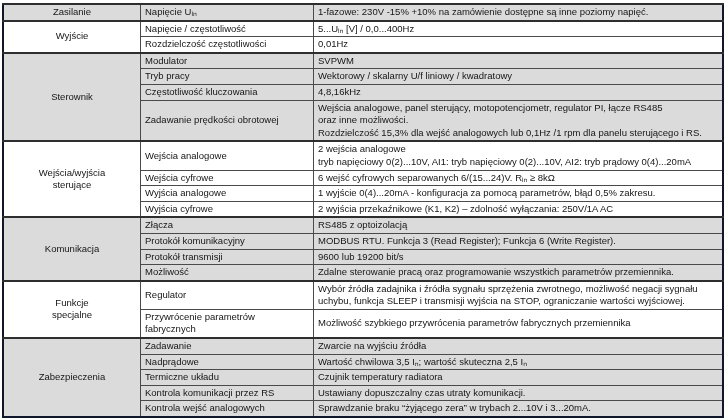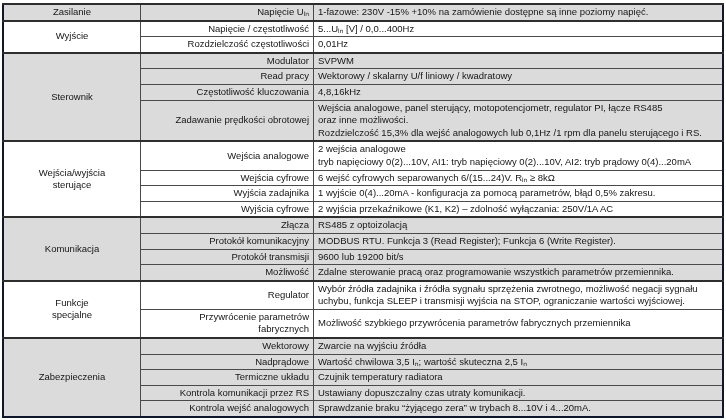--- a/index.html
+++ b/index.html
@@ -32,21 +32,20 @@
     white-space: pre-line;
     overflow: hidden;
   }
   td.cat {
     width: 128px;
     text-align: center;
   }
   td.param {
     width: 164px;
     padding-left: 7px;
-    text-align: right;
   }
   td.value {
     padding-left: 9px;
   }
   tr.shaded td {
     background: #dbdbdb;
   }
   tr.sec-start td {
     border-top: 2px solid #2e2e2e;
   }
@@ -73,21 +72,21 @@
         <td class="param">Rozdzielczość częstotliwości</td>
         <td class="value">0,01Hz</td>
       </tr>
 
       <tr class="sec-start shaded">
         <td class="cat" rowspan="4">Sterownik</td>
         <td class="param">Modulator</td>
         <td class="value">SVPWM</td>
       </tr>
       <tr class="shaded">
-        <td class="param">Read pracy</td>
+        <td class="param">Tryb pracy</td>
         <td class="value">Wektorowy / skalarny U/f liniowy / kwadratowy</td>
       </tr>
       <tr class="shaded">
         <td class="param">Częstotliwość kluczowania</td>
         <td class="value">4,8,16kHz</td>
       </tr>
       <tr class="shaded">
         <td class="param">Zadawanie prędkości obrotowej</td>
         <td class="value">Wejścia analogowe, panel sterujący, motopotencjometr, regulator PI, łącze RS485
 oraz inne możliwości.
@@ -99,21 +98,21 @@
 sterujące</td>
         <td class="param">Wejścia analogowe</td>
         <td class="value">2 wejścia analogowe
 tryb napięciowy 0(2)...10V, AI1: tryb napięciowy 0(2)...10V, AI2: tryb prądowy 0(4)...20mA</td>
       </tr>
       <tr>
         <td class="param">Wejścia cyfrowe</td>
         <td class="value">6 wejść cyfrowych separowanych 6/(15...24)V. Rᵢₙ ≥ 8kΩ</td>
       </tr>
       <tr>
-        <td class="param">Wyjścia zadajnika</td>
+        <td class="param">Wyjścia analogowe</td>
         <td class="value">1 wyjście 0(4)...20mA - konfiguracja za pomocą parametrów, błąd 0,5% zakresu.</td>
       </tr>
       <tr>
         <td class="param">Wyjścia cyfrowe</td>
         <td class="value">2 wyjścia przekaźnikowe (K1, K2) – zdolność wyłączania: 250V/1A AC</td>
       </tr>
 
       <tr class="sec-start shaded">
         <td class="cat" rowspan="4">Komunikacja</td>
         <td class="param">Złącza</td>
@@ -140,34 +139,34 @@
 uchybu, funkcja SLEEP i transmisji wyjścia na STOP, ograniczanie wartości wyjściowej.</td>
       </tr>
       <tr>
         <td class="param">Przywrócenie parametrów
 fabrycznych</td>
         <td class="value">Możliwość szybkiego przywrócenia parametrów fabrycznych przemiennika</td>
       </tr>
 
       <tr class="sec-start shaded">
         <td class="cat" rowspan="5">Zabezpieczenia</td>
-        <td class="param">Wektorowy</td>
+        <td class="param">Zadawanie</td>
         <td class="value">Zwarcie na wyjściu źródła</td>
       </tr>
       <tr class="shaded">
         <td class="param">Nadprądowe</td>
         <td class="value">Wartość chwilowa 3,5 Iₙ; wartość skuteczna 2,5 Iₙ</td>
       </tr>
       <tr class="shaded">
         <td class="param">Termiczne układu</td>
         <td class="value">Czujnik temperatury radiatora</td>
       </tr>
       <tr class="shaded">
         <td class="param">Kontrola komunikacji przez RS</td>
         <td class="value">Ustawiany dopuszczalny czas utraty komunikacji.</td>
       </tr>
       <tr class="shaded">
         <td class="param">Kontrola wejść analogowych</td>
-        <td class="value">Sprawdzanie braku “żyjącego zera” w trybach 8...10V i 4...20mA.</td>
+        <td class="value">Sprawdzanie braku “żyjącego zera” w trybach 2...10V i 3...20mA.</td>
       </tr>
     </tbody>
   </table>
 </div>
 
 </body></html>

